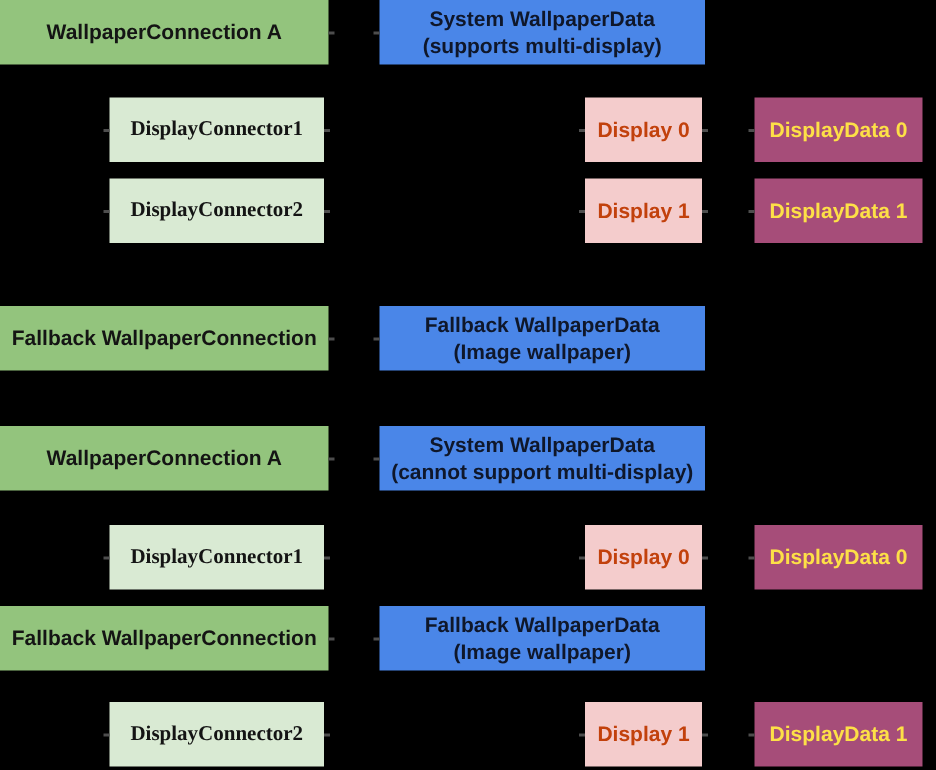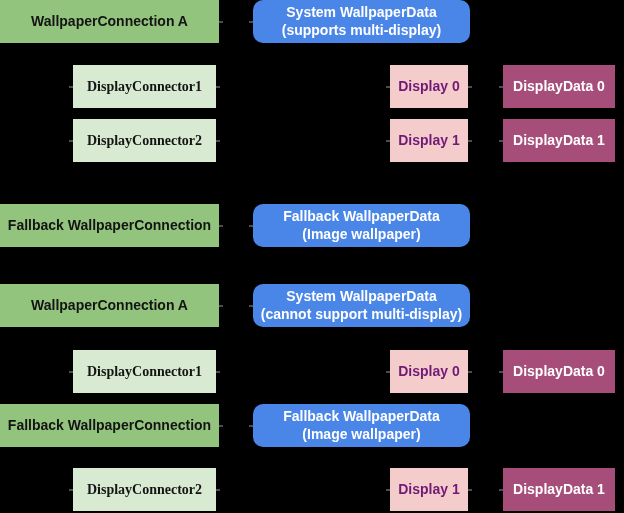--- a/index.html
+++ b/index.html
@@ -19,23 +19,23 @@
     text-align: center;
     font-weight: 700;
     font-size: 14px;
     line-height: 1.28;
     white-space: pre-line;
     box-sizing: border-box;
     padding: 0 2px;
   }
   .green   { background: #93c47d; color: #141414; }
   .lgreen  { background: #d9ead3; color: #141414; font-family: Liberation Serif, serif; }
-  .blue    { background: #4a86e8; color: #ffffff; border-radius: 10px; }
-  .pink    { background: #f4cccc; color: #701a75; text-align: right; }
-  .magenta { background: #a64d79; color: #ffffff; }
+  .blue    { background: #4a86e8; color: #0f172a; }
+  .pink    { background: #f4cccc; color: #c2410c; text-align: right; }
+  .magenta { background: #a64d79; color: #fde047; }
   
   .t-l::before, .t-r::after {
     content: "";
     position: absolute;
     top: 50%;
     margin-top: -1px;
     width: 4px;
     height: 2px;
     background: #4d4d4d;
   }

